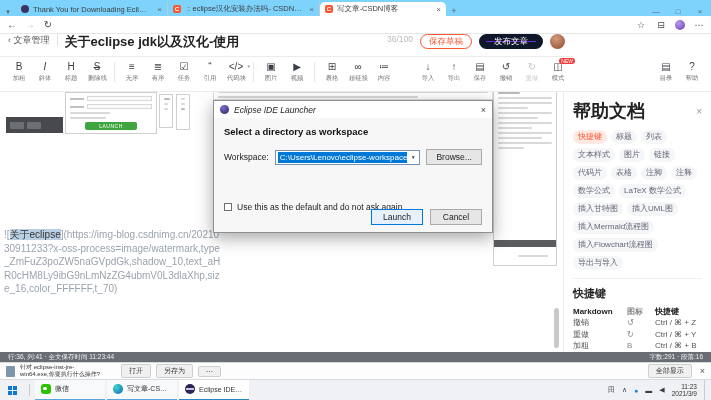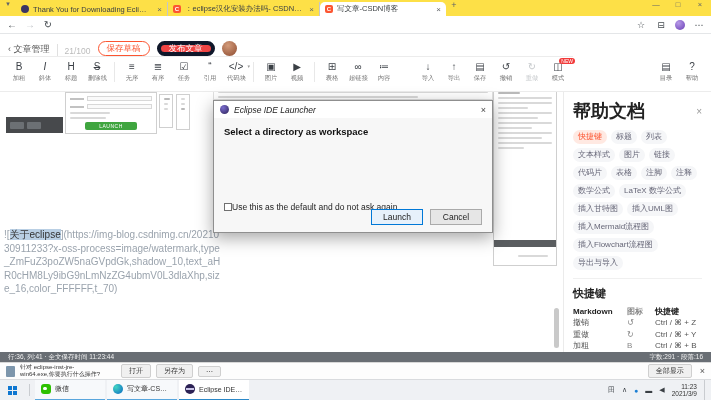--- a/index.html
+++ b/index.html
@@ -1,21 +1,21 @@
 <!DOCTYPE html>
 <html><head>
 <meta charset="utf-8">
 <style>
   * { margin:0; padding:0; box-sizing:border-box; }
   html,body { width:711px; height:400px; }
   body { font-family:"Liberation Sans","DejaVu Sans",sans-serif; background:#fff; }
   .screen { position:relative; width:711px; height:400px; overflow:hidden; background:#fff; }
 
   
-  .tabbar { position:absolute; left:0; top:0; width:711px; height:16px; background:#fde047; display:flex; align-items:flex-start; }
+  .tabbar { position:absolute; left:0; top:0; width:711px; height:16px; background:#7dd3fc; display:flex; align-items:flex-end; }
   .tabsearch { width:16px; text-align:center; font-size:7px; color:#5f6368; }
   .tab { display:flex; align-items:center; gap:4px; height:14px; margin-top:2px; padding:0 5px; width:152px; border-right:1px solid #c4c7cb; color:#3c4043; }
   .tab.active { background:#fff; border-radius:5px 5px 0 0; border-right:none; width:126px; }
   .tab-title { flex:1; font-size:7.5px; white-space:nowrap; overflow:hidden; text-overflow:ellipsis; }
   .tab-x { font-size:8px; color:#5f6368; }
   .fav { width:8px; height:8px; border-radius:2px; flex:none; display:flex; align-items:center; justify-content:center; }
   .fav-eclipse { background:#3a3564; border-radius:50%; }
   .fav-csdn { background:#fc5531; color:#fff; font-size:6px; font-weight:bold; }
   .newtab { width:16px; text-align:center; font-size:9px; color:#5f6368; }
   .wincontrols { margin-left:auto; display:flex; }
@@ -27,28 +27,28 @@
   .navic.dis { color:#c0c4c8; }
   .urlpill { flex:1; max-width:500px; height:13px; background:#f1f3f4; border-radius:7px; display:flex; align-items:center; padding:0 7px; gap:5px; }
   .lock { width:6px; height:5px; border:1px solid #5f6368; border-radius:1px; position:relative; margin-top:3px; }
   .lock:before { content:''; position:absolute; top:-4px; left:0.5px; width:3px; height:4px; border:1px solid #5f6368; border-bottom:none; border-radius:3px 3px 0 0; }
   .urltext { font-size:8.5px; color:#202124; white-space:nowrap; overflow:hidden; }
   .nav-right { margin-left:auto; display:flex; align-items:center; gap:8px; }
   .nav-right .navic { font-size:9px; }
   .mini-avatar { width:10px; height:10px; border-radius:50%; background:radial-gradient(circle at 35% 30%, #b79ae8, #6a3fb5); }
 
   
-  .pagehead { position:absolute; left:0; top:34px; width:573px; height:23px; background:#fff; border-bottom:1px solid #ececec; display:flex; align-items:flex-end; padding:0 8px; gap:7px; }
+  .pagehead { position:absolute; left:0; top:34px; width:573px; height:23px; background:#fff; border-bottom:1px solid #ececec; display:flex; align-items:flex-start; padding:0 8px; gap:7px; }
   .backlink { font-size:9px; color:#555; white-space:nowrap; }
   .vdiv { width:1px; height:12px; background:#e0e0e0; }
   .title-input { flex:1; border:none; outline:none; font-size:13px; font-weight:600; color:#222; font-family:inherit; min-width:0; }
   .charcount { font-size:8.5px; color:#bbb; white-space:nowrap; }
   .pill { height:15px; border-radius:9px; font-size:8.5px; display:flex; align-items:center; padding:0 8px; white-space:nowrap; }
   .pill.draft { border:1px solid #fc5531; color:#fc5531; background:#fff; }
-  .pill.publish { background:#ef4444; color:#fff; border:4px solid #0f172a; }
+  .pill.publish { background:#6d28d9; color:#fff; border:7px solid #0f172a; }
   .head-avatar { width:15px; height:15px; border-radius:50%; background:radial-gradient(circle at 40% 30%, #d39b7a, #8c4a2f); flex:none; }
 
   
   .mdbar { position:absolute; left:0; top:57px; width:711px; height:35px; background:#fff; border-bottom:1px solid #ececec; display:flex; align-items:flex-start; padding:3px 6px 0 6px; }
   .tgroup { display:flex; }
   .tsep { width:1px; height:20px; background:#e8e8e8; margin:2px 4px 0 4px; }
   .titem { width:26px; display:flex; flex-direction:column; align-items:center; position:relative; cursor:default; }
   .tglyph { font-size:10px; line-height:13px; color:#3a3f45; }
   .tlabel { font-size:7px; line-height:9px; color:#777; white-space:nowrap; transform:scale(.9); }
   .titem.strike .tglyph { text-decoration:line-through; }
@@ -105,21 +105,21 @@
   .dlg-x { margin-left:auto; font-size:9px; color:#444; }
   .dlg-heading { font-size:9.5px; font-weight:bold; color:#111; margin:8px 10px 0 10px; }
   .dlg-body { font-size:8.5px; color:#333; margin:6px 10px 0 10px; line-height:11px; }
   .ws-row { display:flex; align-items:center; margin:12px 10px 0 10px; gap:6px; }
   .ws-label { font-size:8.5px; color:#222; white-space:nowrap; }
   .combo { flex:1; height:15px; border:1px solid #7a92ad; background:#fff; display:flex; align-items:center; }
   .combo-sel { flex:1; height:11px; margin:1px 0 1px 2px; background:#0078d7; color:#fff; font-size:8px; line-height:11px; padding-left:2px; white-space:nowrap; overflow:hidden; }
   .combo-arrow { width:12px; text-align:center; font-size:5px; color:#444; }
   .btn { background:#e6e6e6; border:1px solid #aaa; font-size:8.5px; color:#222; text-align:center; }
   .browse { width:56px; height:16px; line-height:14px; }
-  .chk-row { position:absolute; left:10px; top:101px; display:flex; align-items:center; }
+  .chk-row { position:absolute; left:10px; top:101px; display:flex; align-items:center; gap:5px; }
   .chkbox { width:8px; height:8px; border:1px solid #707070; background:#fff; }
   .chk-label { font-size:8.5px; color:#222; }
   .dlg-btns { position:absolute; right:10px; bottom:7px; display:flex; gap:7px; }
   .dlg-btn { width:52px; height:16px; line-height:14px; }
   .dlg-btn.primary { border:1px solid #0078d7; background:#e7f1fb; }
 
   
   .statusbar { position:absolute; left:0; top:352px; width:711px; height:10px; background:#696e74; color:#f2f2f2; font-size:6.5px; line-height:10px; display:flex; padding:0 8px; }
   .status-right { margin-left:auto; }
 
@@ -189,21 +189,22 @@
       <span class="navic">☆</span>
       <span class="navic">⊟</span>
       <span class="mini-avatar"></span>
       <span class="navic">⋯</span>
     </div>
   </div>
 
   <div class="pagehead">
     <span class="backlink">‹ <span>文章管理</span></span>
     <span class="vdiv"></span>
-    <span class="charcount">21/100</span>
+    <input class="title-input" value="关于eclipse jdk以及汉化-使用" style="">
+    <span class="charcount">36/100</span>
     <span class="pill draft">保存草稿</span>
     <span class="pill publish">发布文章</span>
     <span class="head-avatar"></span>
   </div>
 
   <div class="mdbar">
     <div class="tgroup">
 
     <div class="titem">
           <span class="tglyph">B</span>
@@ -431,20 +432,28 @@
     </div>
   </div>
 
   <div class="dialog">
     <div class="dlg-titlebar">
       <span class="dlg-ico"></span>
       <span class="dlg-title">Eclipse IDE Launcher</span>
       <span class="dlg-x">×</span>
     </div>
     <div class="dlg-heading">Select a directory as workspace</div>
+    <div class="ws-row">
+      <span class="ws-label">Workspace:</span>
+      <div class="combo">
+        <span class="combo-sel">C:\Users\Lenovo\eclipse-workspace</span>
+        <span class="combo-arrow">▼</span>
+      </div>
+      <div class="btn browse">Browse...</div>
+    </div>
     <div class="chk-row">
       <span class="chkbox"></span>
       <span class="chk-label">Use this as the default and do not ask again</span>
     </div>
     <div class="dlg-btns">
       <div class="btn dlg-btn primary">Launch</div>
       <div class="btn dlg-btn">Cancel</div>
     </div>
   </div>
 

